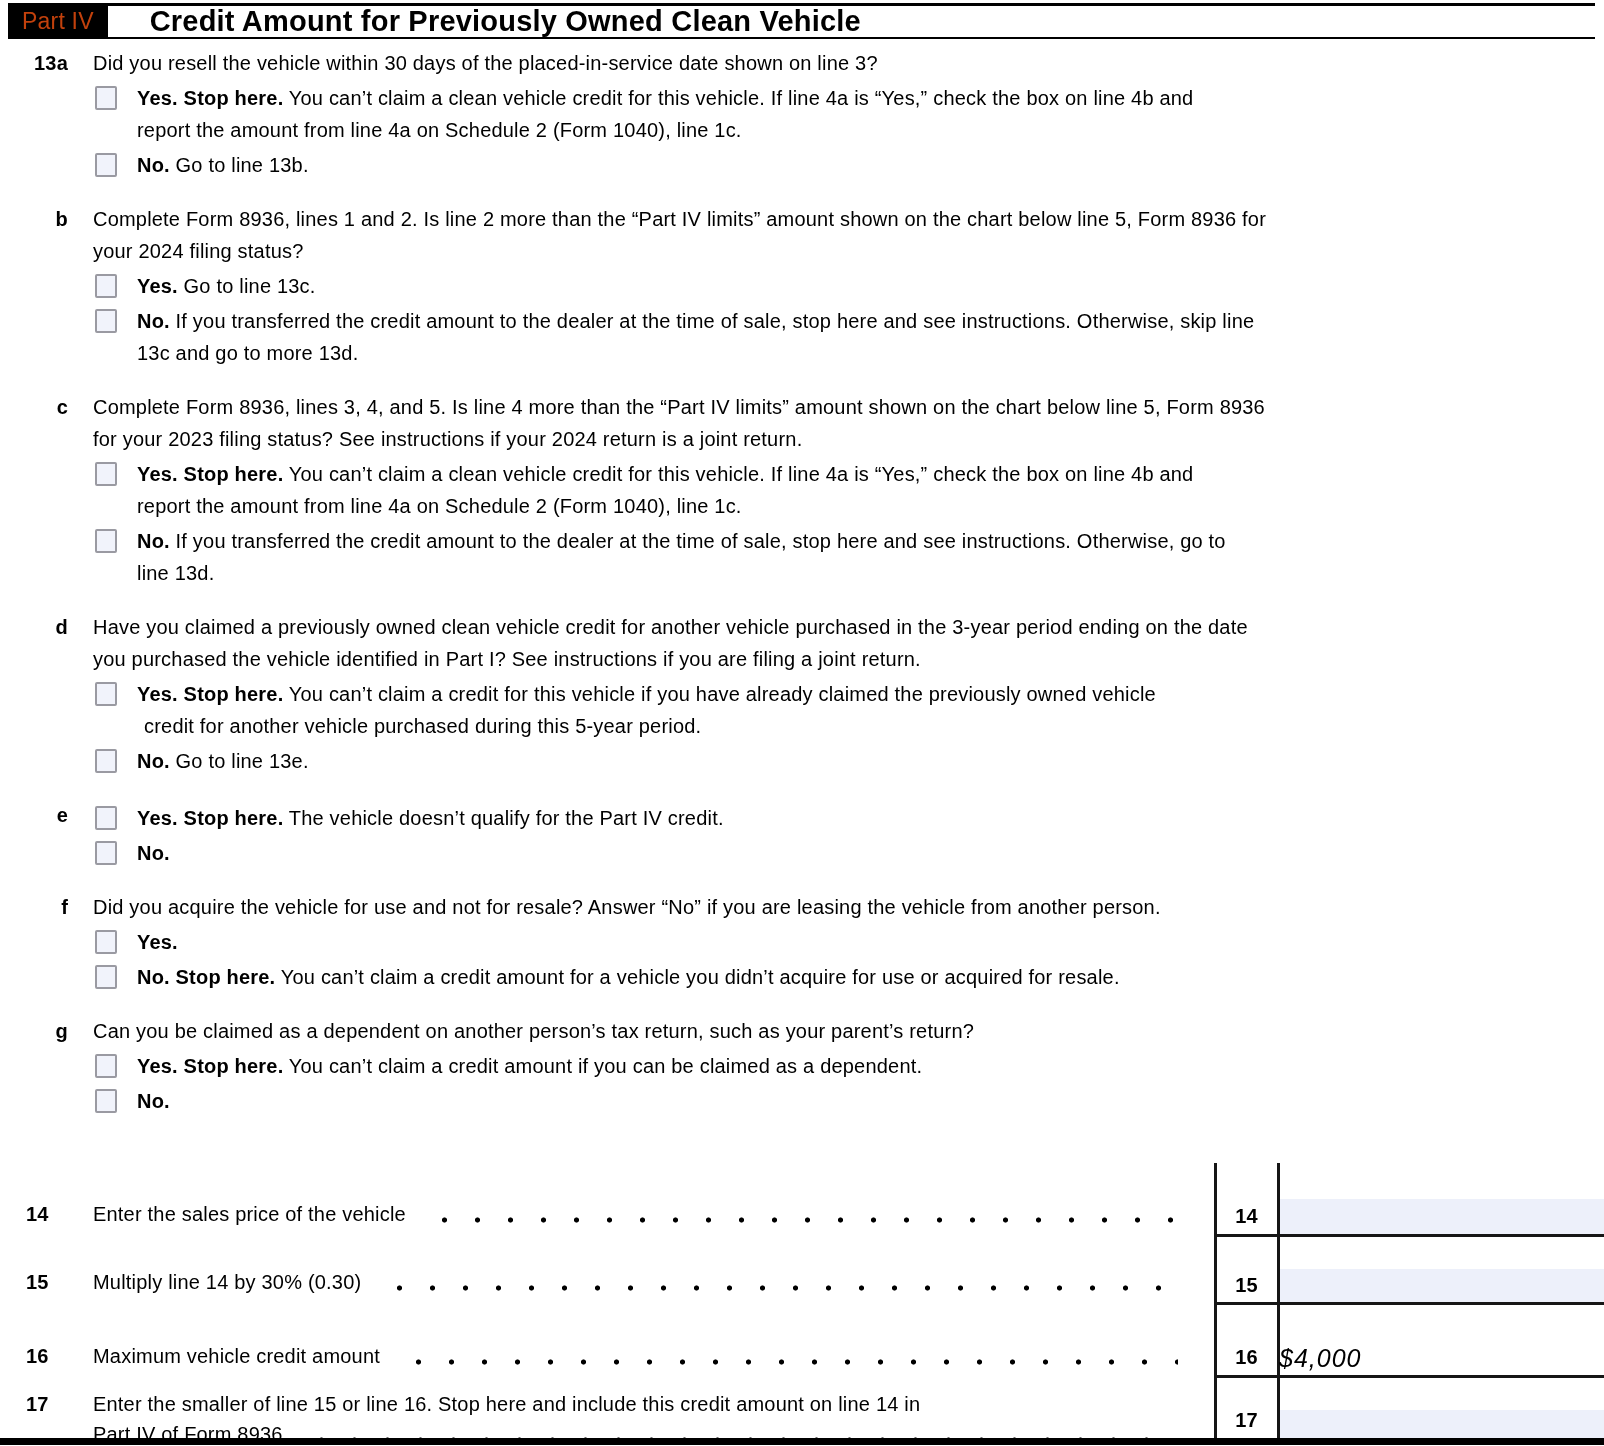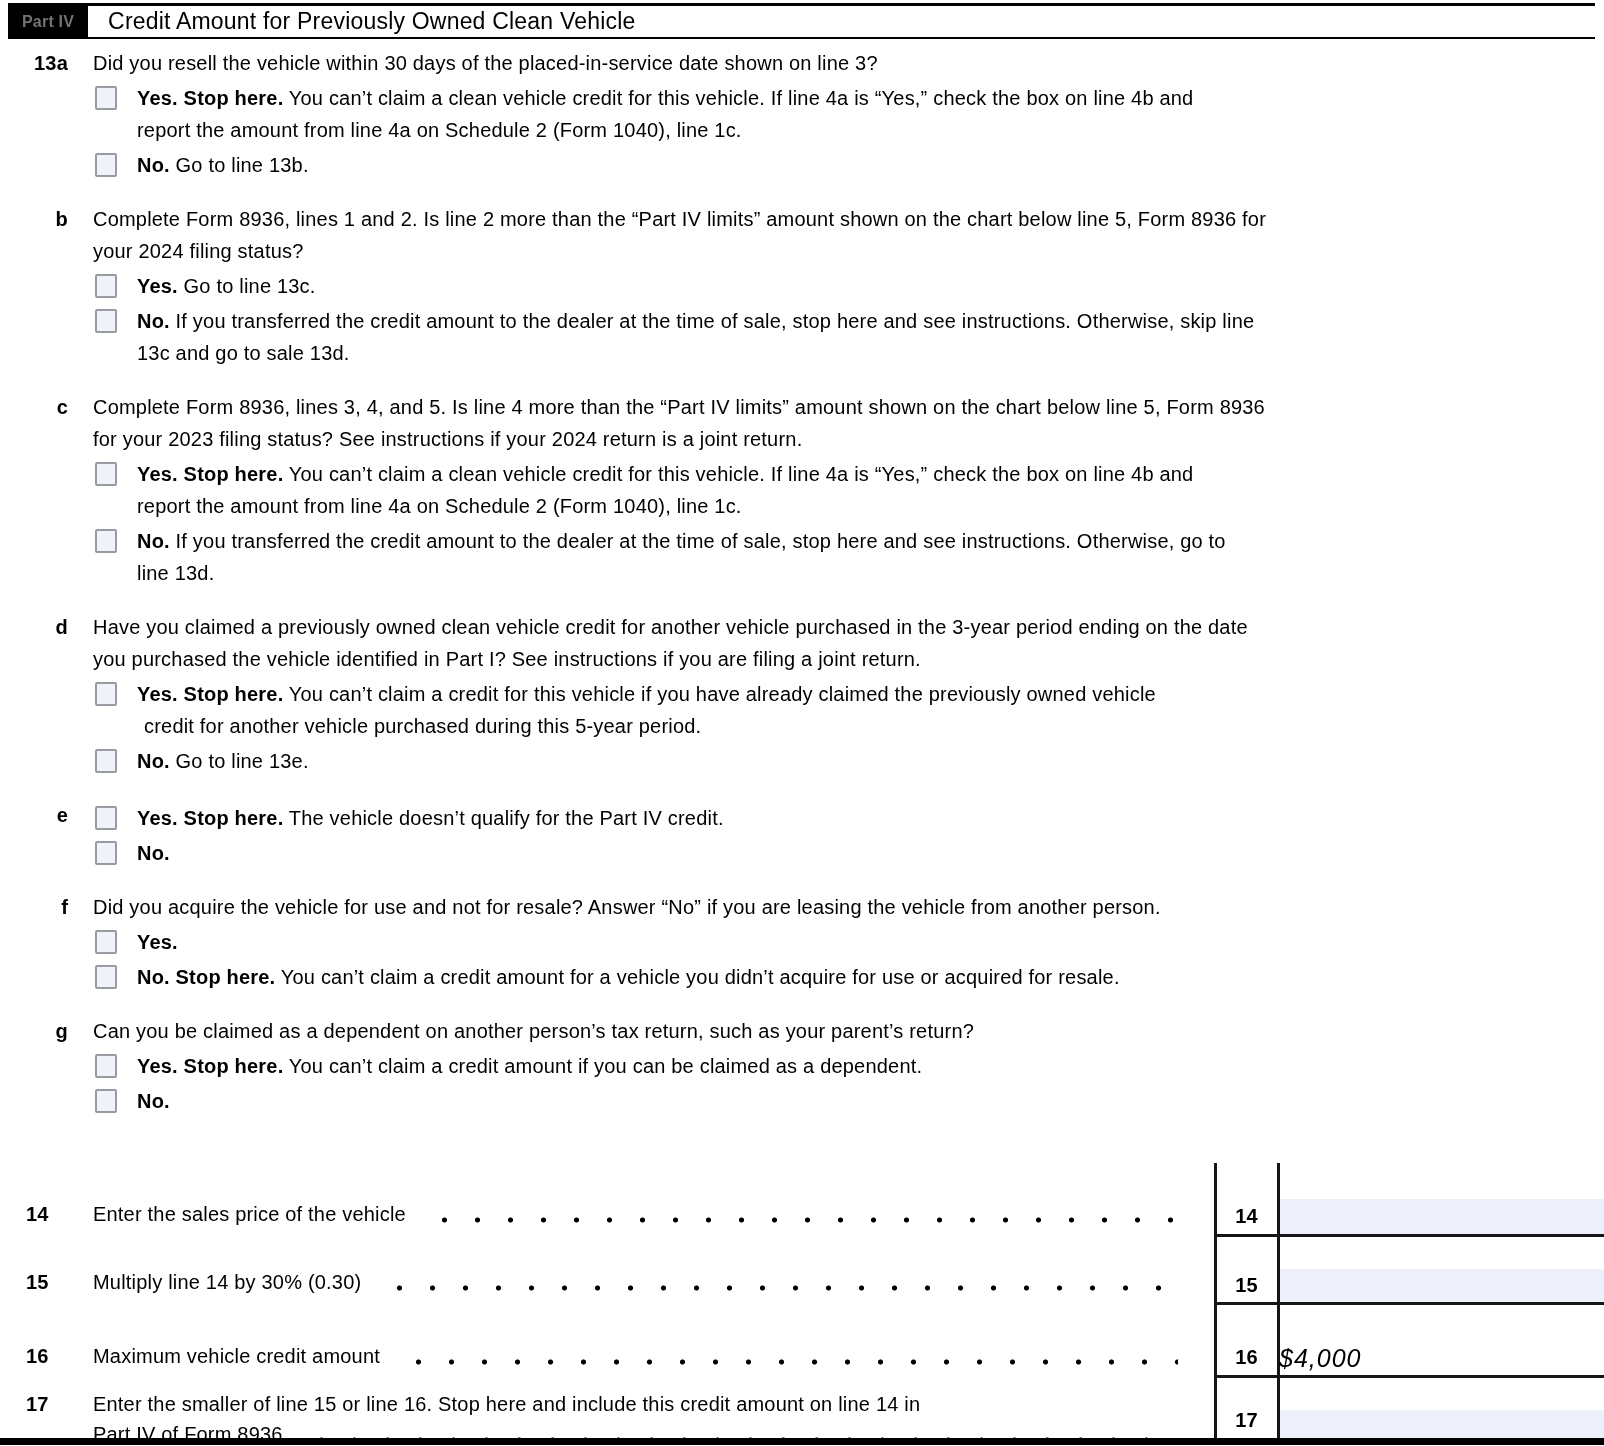--- a/index.html
+++ b/index.html
@@ -14,25 +14,25 @@
     background:#fff; overflow:hidden;
   }
 
   
   .part-header {
     margin:3px 9px 0 8px; height:36px;
     border-top:3.5px solid #000; border-bottom:2.5px solid #000;
     display:flex; align-items:stretch;
   }
   .part-badge {
-    background:#000; color:#737373; font-weight:700; font-size:16px;
+    background:#000; color:#c2410c; font-weight:400; font-size:23px;
     padding:0 14px; display:flex; align-items:center;
   }
   .part-title {
-    font-weight:400; font-size:23px; margin-left:20px;
+    font-weight:700; font-size:29px; margin-left:42px;
     display:flex; align-items:center;
   }
 
   
   .questions { padding:0 9px 0 24px; }
   .q { display:flex; margin-top:22px; }
   .q.first { margin-top:8px; }
   .q-num { flex:none; width:44px; text-align:right; font-weight:700; line-height:32px; }
   .q-body { flex:1; margin-left:25px; min-width:0; }
   .q-line { line-height:32px; white-space:nowrap; }
@@ -126,21 +126,21 @@
         <div class="opt">
           <span class="checkbox"></span>
           <div class="opt-text">
             <div class="q-line"><b>Yes.</b><span> Go to line 13c.</span></div>
           </div>
         </div>
         <div class="opt">
           <span class="checkbox"></span>
           <div class="opt-text">
             <div class="q-line"><b>No.</b><span> If you transferred the credit amount to the dealer at the time of sale, stop here and see instructions. Otherwise, skip line</span></div>
-            <div class="q-line">13c and go to sale 13d.</div>
+            <div class="q-line">13c and go to more 13d.</div>
           </div>
         </div>
       </div>
     </div>
 
     <div class="q">
       <span class="q-num">c</span>
       <div class="q-body">
         <div class="q-line">Complete Form 8936, lines 3, 4, and 5. Is line 4 more than the “Part IV limits” amount shown on the chart below line 5, Form 8936</div>
         <div class="q-line">for your 2023 filing status? See instructions if your 2024 return is a joint return.</div>

